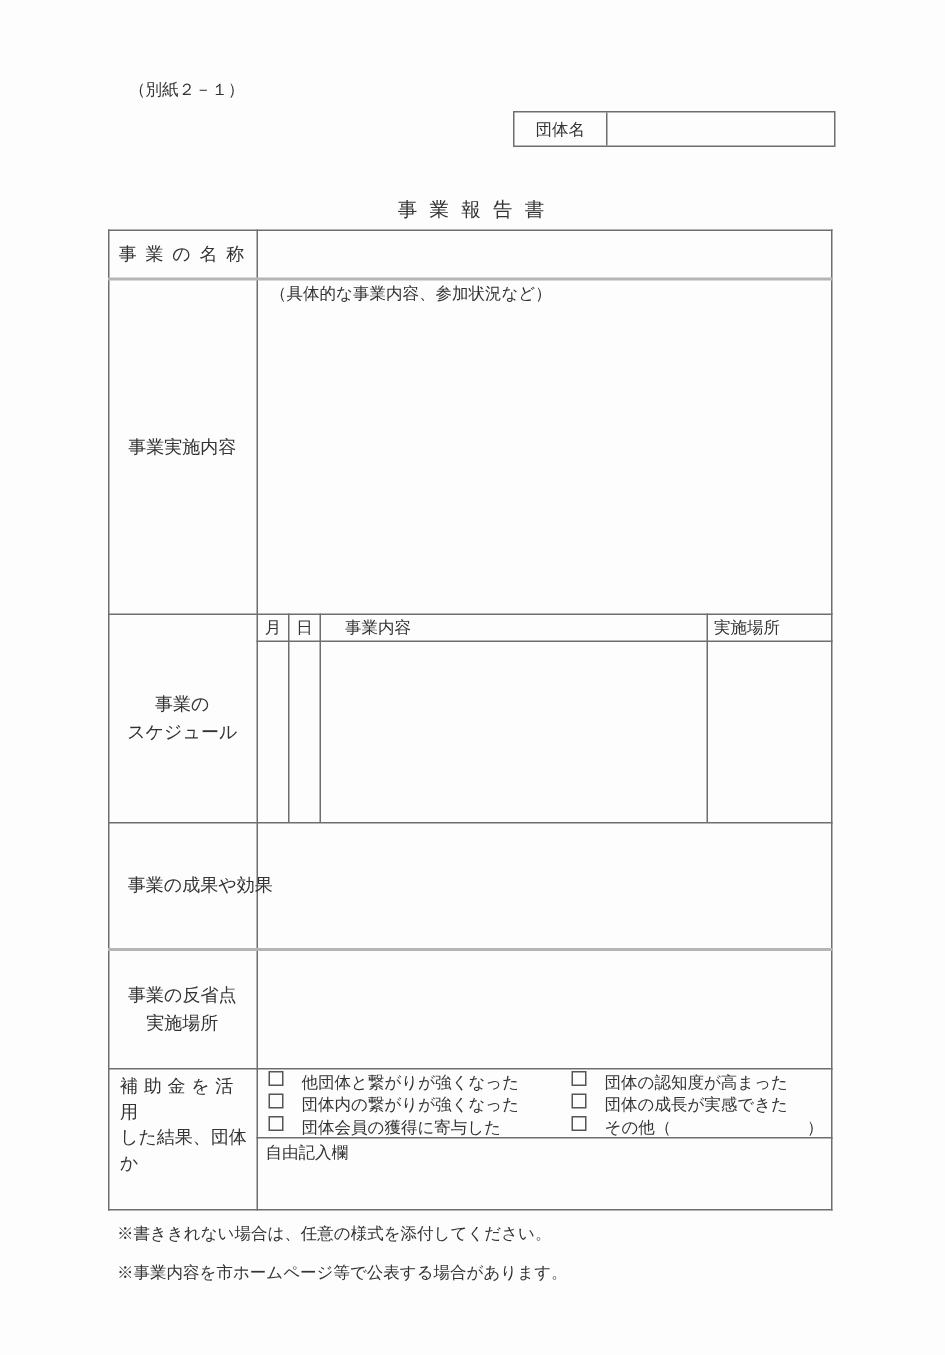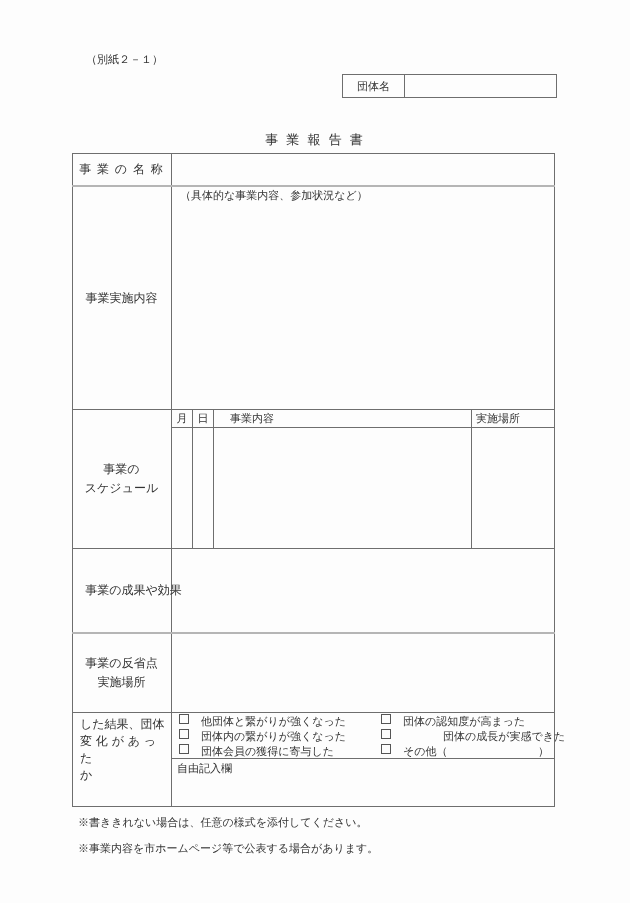--- a/index.html
+++ b/index.html
@@ -82,38 +82,38 @@
 </div>
 <div class="abs" style="left:172px; top:549px; width:382px; height:83px;"></div>
 
 <div class="cell-label" style="top:634px; height:78px; flex-direction:column;">
   <span>事業の反省点</span>
   <span>実施場所</span>
 </div>
 <div class="abs" style="left:172px; top:634px; width:382px; height:78px;"></div>
 
 <div class="abs" style="left:80px; top:716px; width:88px; font-size:12px; line-height:17px;">
+  <div>補 助 金 を 活 用</div>
   <div>した結果、団体</div>
-  <div>変 化 が あ っ た</div>
   <div>か</div>
 </div>
 
 <div class="check-row" style="left:179px; top:714px;">
   <span class="box"></span>
   <span>他団体と繋がりが強くなった</span>
 </div>
 <div class="check-row" style="left:381px; top:714px;">
   <span class="box"></span>
   <span>団体の認知度が高まった</span>
 </div>
 <div class="check-row" style="left:179px; top:729px;">
   <span class="box"></span>
   <span>団体内の繋がりが強くなった</span>
 </div>
-<div class="check-row" style="left:381px; top:729px;gap:40px;">
+<div class="check-row" style="left:381px; top:729px;">
   <span class="box"></span>
   <span>団体の成長が実感できた</span>
 </div>
 <div class="check-row" style="left:179px; top:744px;">
   <span class="box"></span>
   <span>団体会員の獲得に寄与した</span>
 </div>
 <div class="check-row" style="left:381px; top:744px; width:168px;">
   <span class="box"></span>
   <span>その他（</span>

